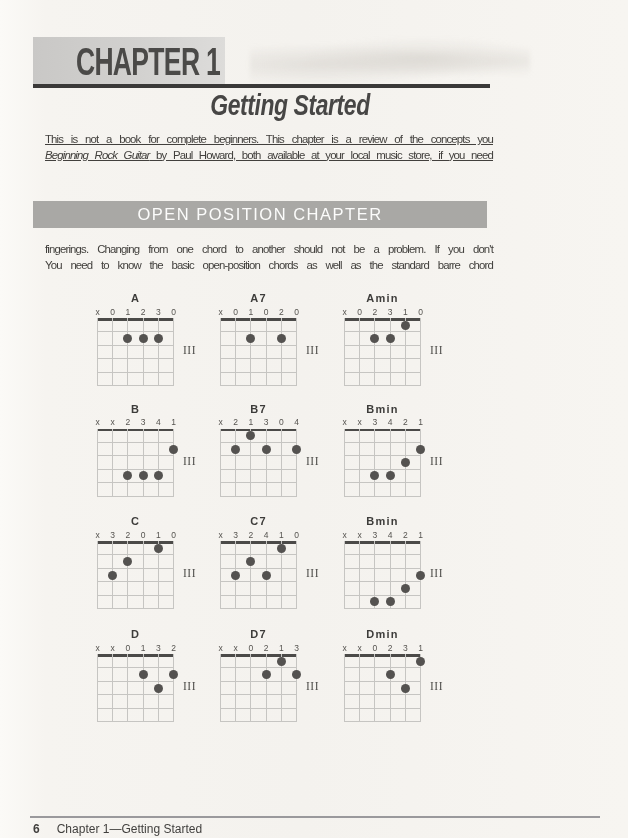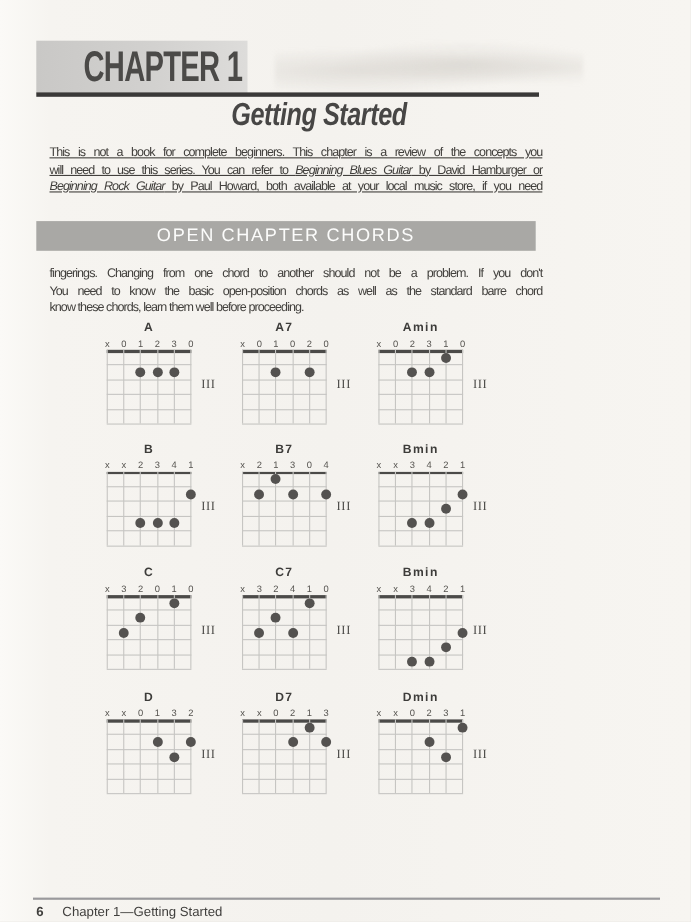--- a/index.html
+++ b/index.html
@@ -64,32 +64,30 @@
     <span>CHAPTER 1</span>
   </div>
   <div class="chapter-rule"></div>
 
   <div class="page-title">
     <span>Getting Started</span>
   </div>
 
   <div id="intro" class="bodytext">
       <div class="bodyline fill"><span>This is not a book for complete beginners.  This chapter is a review of the concepts you</span></div>
-      <div class="bodyline fill"><span>will need to use this series.  You can refer to </span><span class="it">Beginning Blues Guitar</span><span> by David Hamburger or</span></div>
       <div class="bodyline fill"><span class="it">Beginning Rock Guitar</span><span> by Paul Howard, both available at your local music store, if you need</span></div>
     </div>
 
   <div class="section-bar">
-    <span>OPEN CHAPTER CHORDS</span>
+    <span>OPEN POSITION CHAPTER</span>
   </div>
 
   <div id="section-body" class="bodytext">
       <div class="bodyline fill"><span>fingerings.  Changing from one chord to another should not be a problem.  If you don't</span></div>
       <div class="bodyline fill"><span>You need to know the basic open-position chords as well as the standard barre chord</span></div>
-      <div class="bodyline"><span>know these chords, learn them well before proceeding.</span></div>
     </div>
 
   <div id="chords">
       <div class="chord" style="left: 97px; top: 292px;">
         <div class="chord-name">A</div>
         <div class="finger" style="left: -6.5px;">x</div>
         <div class="finger" style="left: 8.7px;">0</div>
         <div class="finger" style="left: 23.9px;">1</div>
         <div class="finger" style="left: 39.1px;">2</div>
         <div class="finger" style="left: 54.3px;">3</div>

